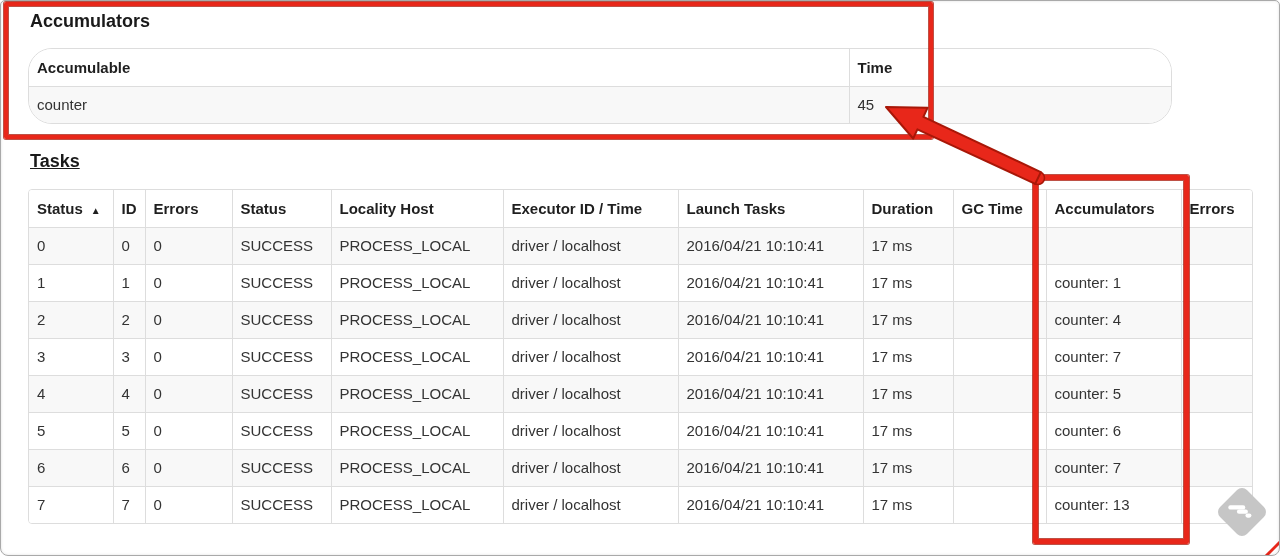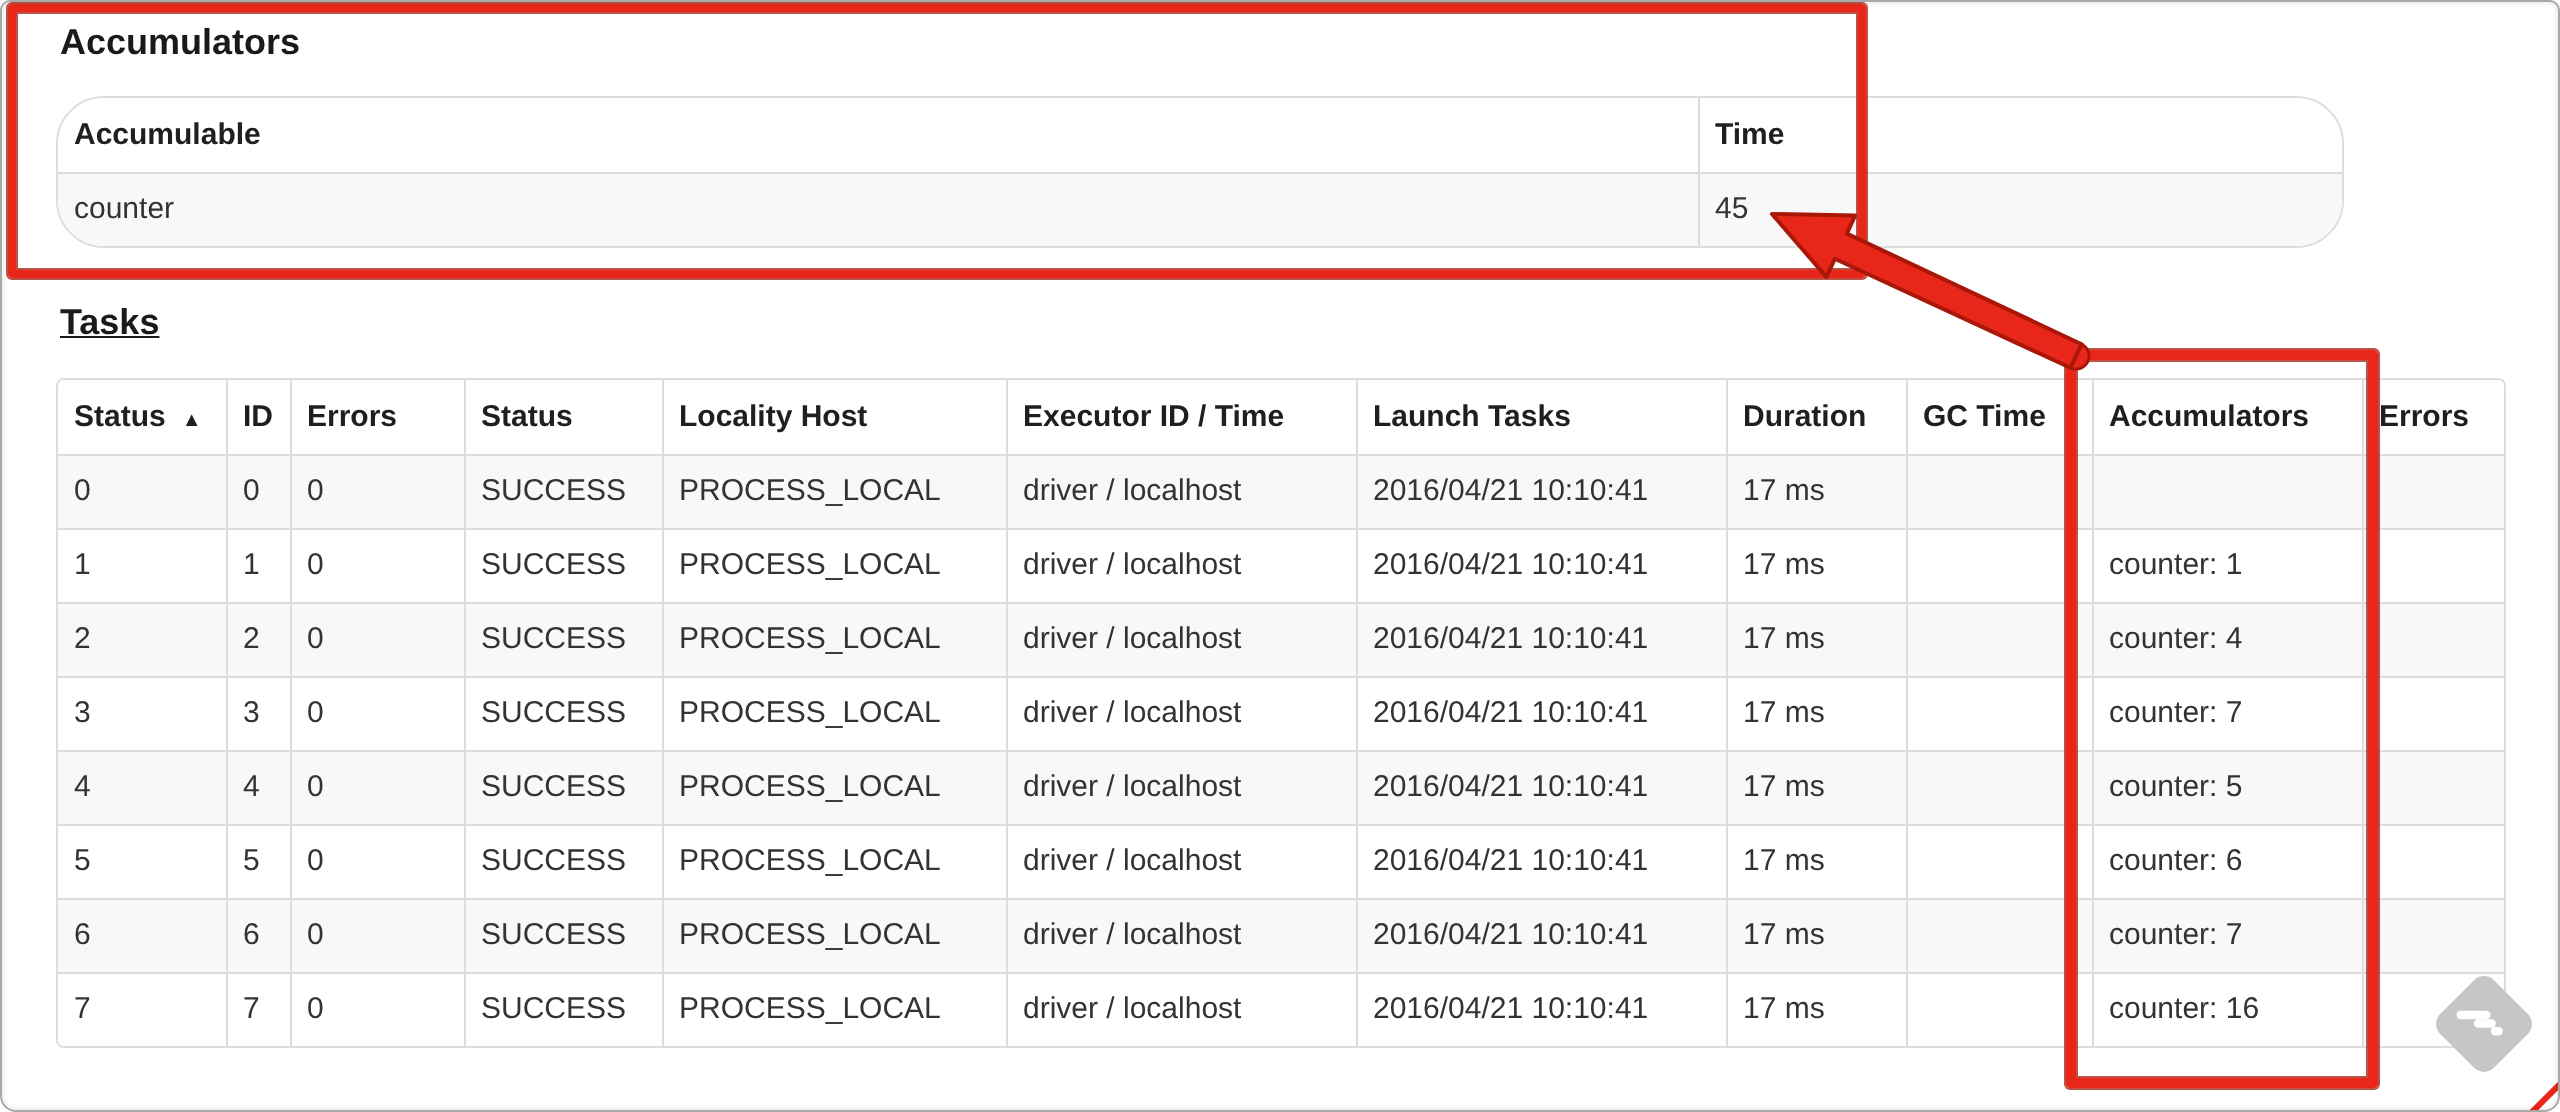--- a/index.html
+++ b/index.html
@@ -245,21 +245,21 @@
       <tr>
         <td>7</td>
         <td>7</td>
         <td>0</td>
         <td>SUCCESS</td>
         <td>PROCESS_LOCAL</td>
         <td>driver / localhost</td>
         <td>2016/04/21 10:10:41</td>
         <td>17 ms</td>
         <td></td>
-        <td>counter: 16</td>
+        <td>counter: 13</td>
         <td></td>
       </tr>
     </tbody>
   </table>
 </div>
 
 <div class="anno anno-box" id="anno-box-accumulators-section"></div>
 <div class="anno anno-box" id="anno-box-accumulators-column"></div>
 
 <svg class="anno" id="anno-arrow-svg" viewBox="0 0 1280 556">

